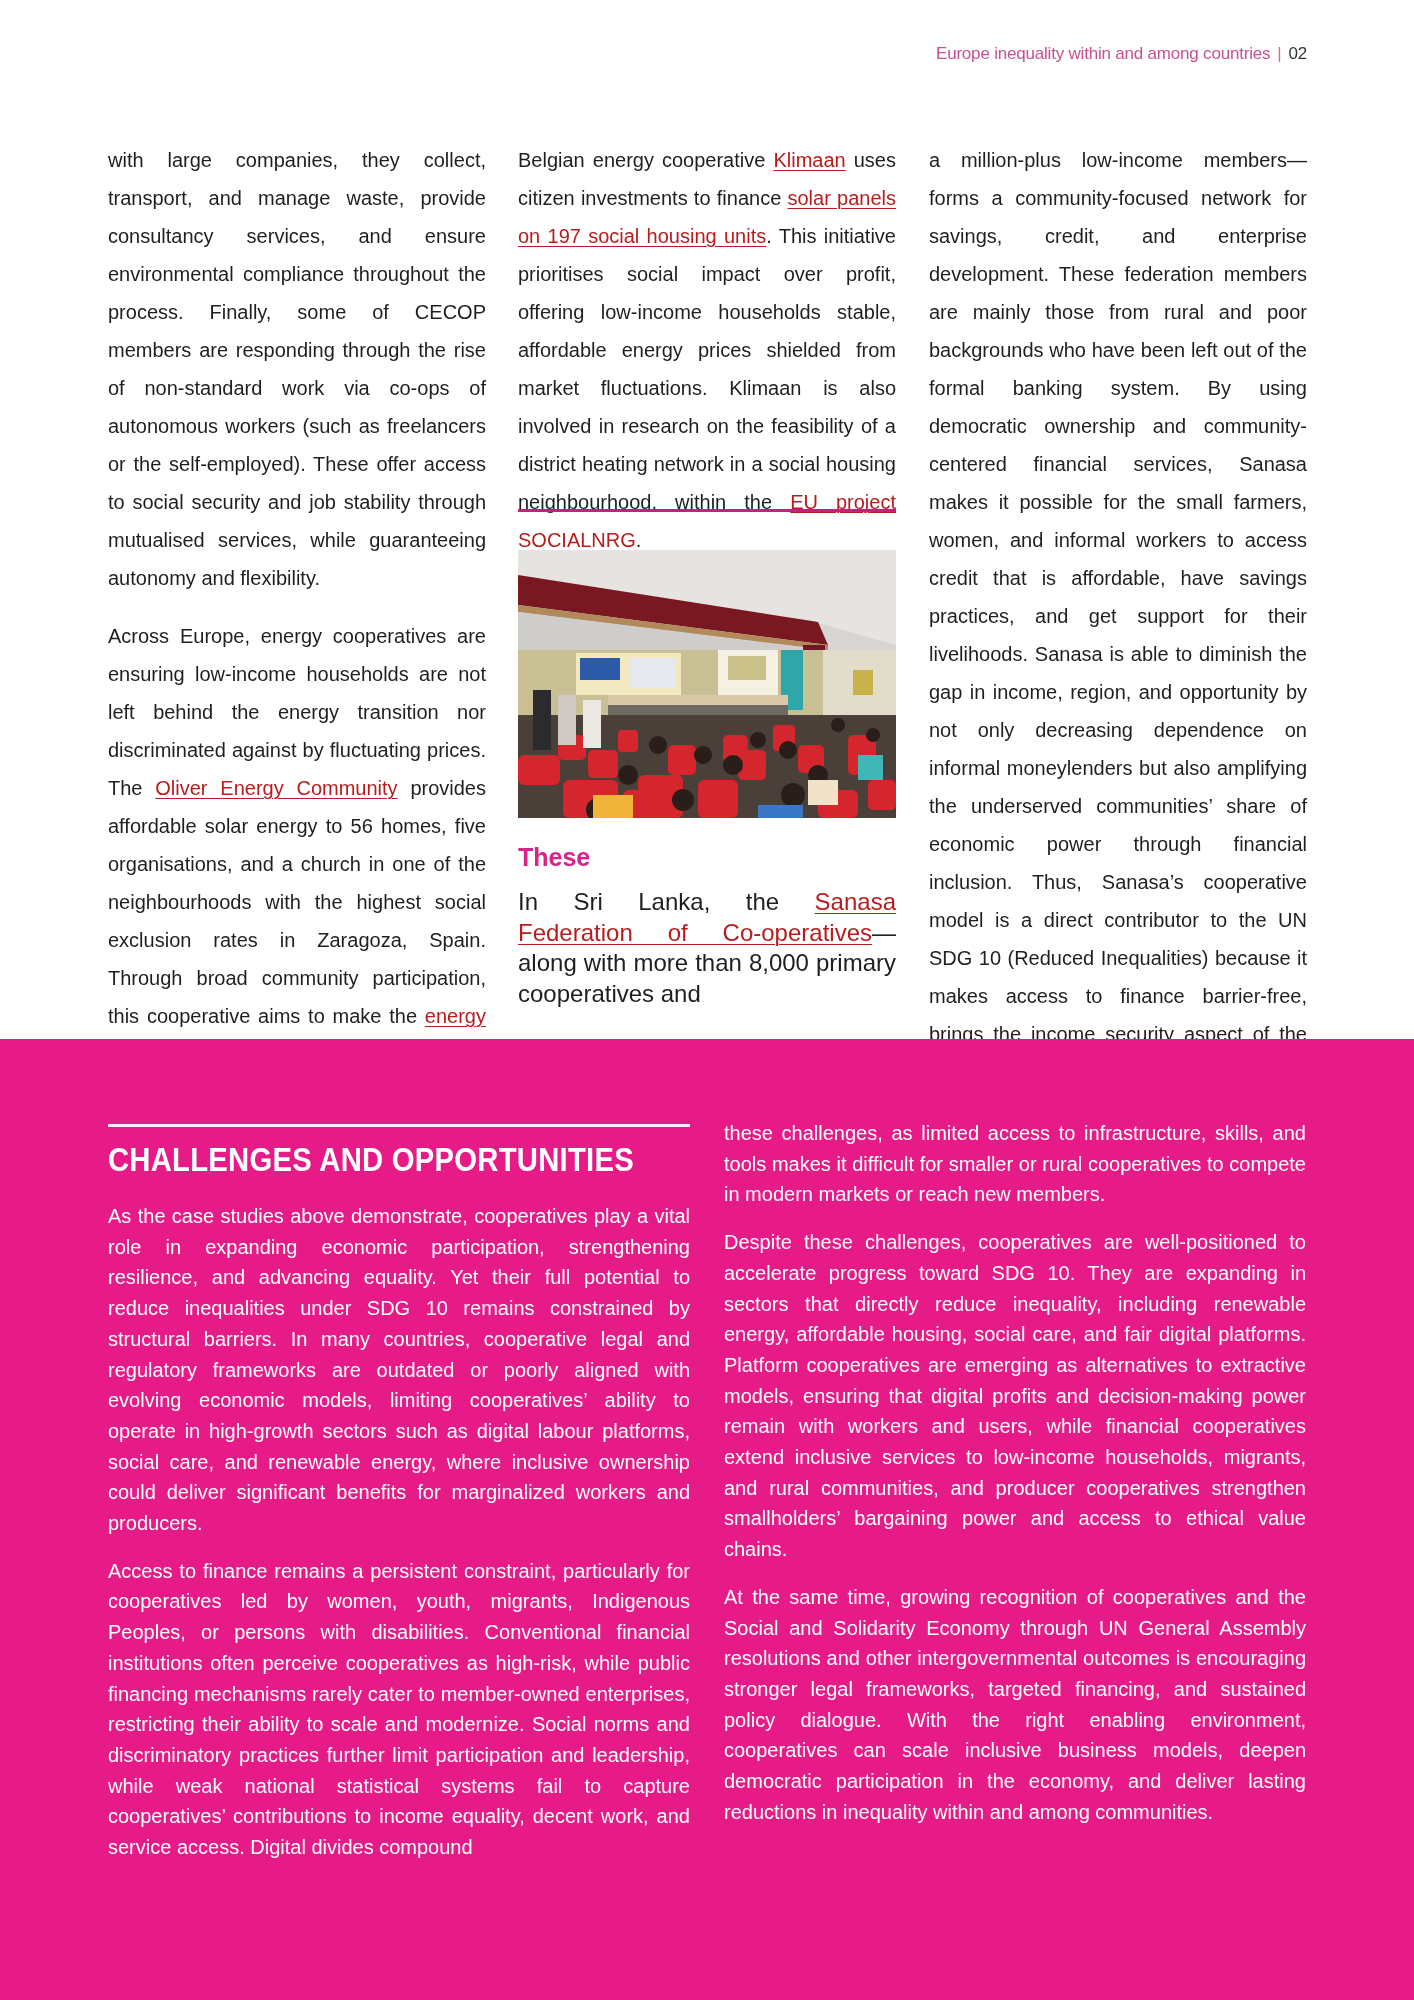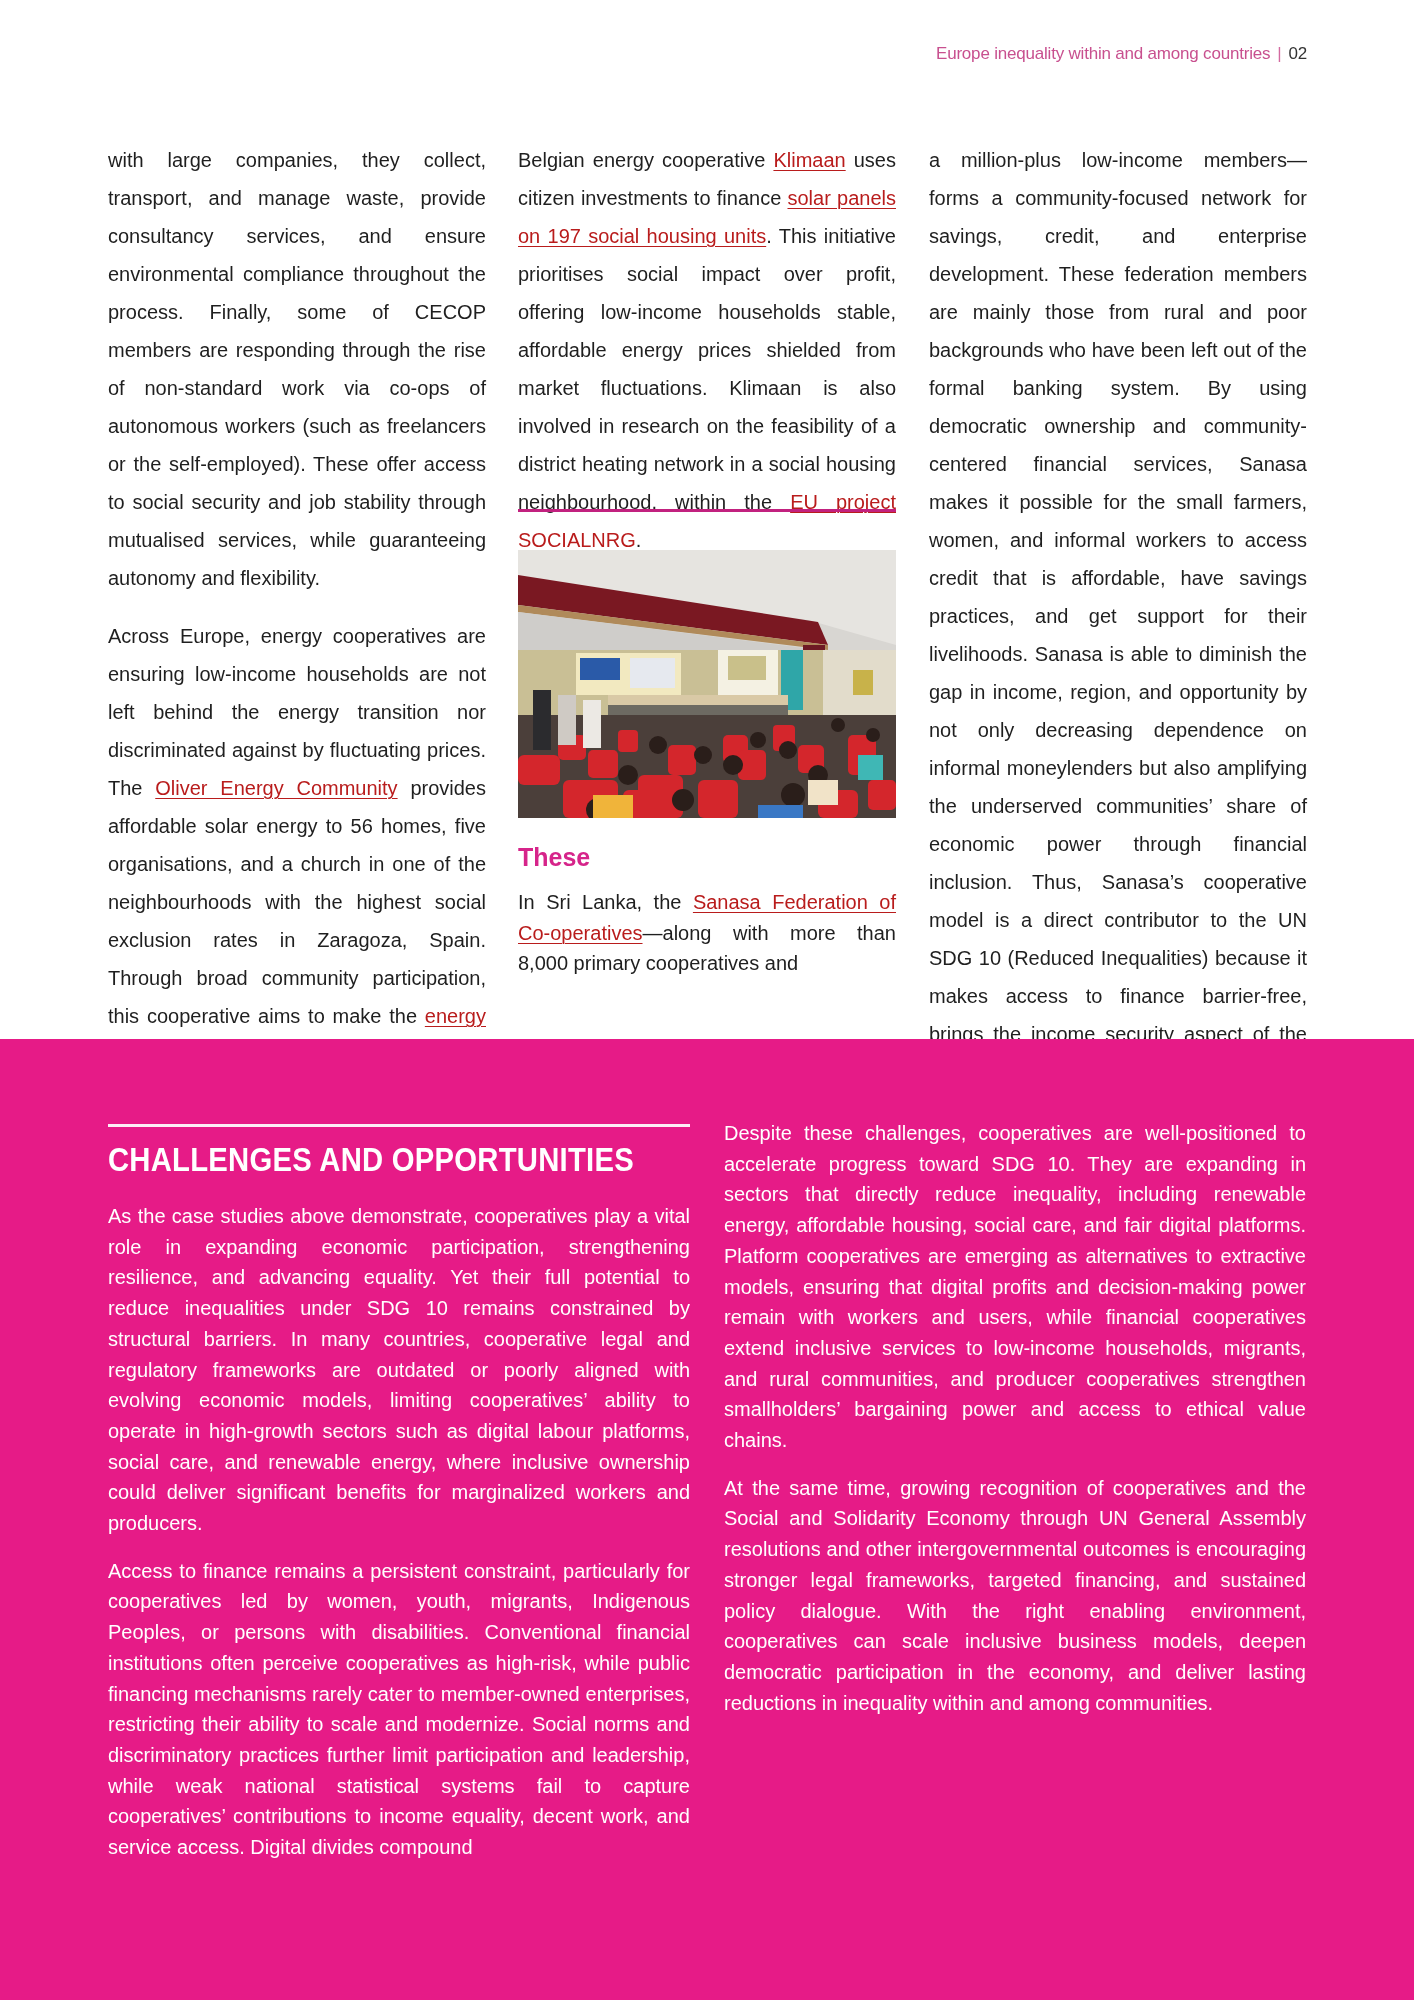--- a/index.html
+++ b/index.html
@@ -34,21 +34,21 @@
       background: #6a5a52;
     }
     .photo svg { display: block; width: 100%; height: 100%; }
 
     .asia-head {
       position: absolute; left: 518px; top: 843px;
       font-size: 25px; font-weight: bold; color: #d6248a;
     }
     .asia-body {
       position: absolute; left: 518px; top: 887px; width: 378px;
-      font-size: 20px; line-height: 30.5px; text-align: justify; color: #1f1f1f;
+      font-size: 24px; line-height: 30.5px; text-align: justify; color: #1f1f1f;
     }
 
     .pink-band {
       position: absolute; left: 0; top: 1039px; width: 1414px; height: 961px; background: #e61b87;
     }
     .white-rule {
       position: absolute; left: 108px; top: 1124px; width: 582px; height: 3px; background: #ffffff; opacity: 0.92;
     }
     .section-title {
       position: absolute; left: 108px; top: 1140px;
@@ -168,15 +168,16 @@
 <div class="pink-band"></div>
 <div class="white-rule"></div>
 <div class="section-title">CHALLENGES AND OPPORTUNITIES</div>
 
 <div class="pcol pcol-1">
   <p>As the case studies above demonstrate, cooperatives play a vital role in expanding economic participation, strengthening resilience, and advancing equality. Yet their full potential to reduce inequalities under SDG 10 remains constrained by structural barriers. In many countries, cooperative legal and regulatory frameworks are outdated or poorly aligned with evolving economic models, limiting cooperatives’ ability to operate in high-growth sectors such as digital labour platforms, social care, and renewable energy, where inclusive ownership could deliver significant benefits for marginalized workers and producers.</p>
   <p>Access to finance remains a persistent constraint, particularly for cooperatives led by women, youth, migrants, Indigenous Peoples, or persons with disabilities. Conventional financial institutions often perceive cooperatives as high-risk, while public financing mechanisms rarely cater to member-owned enterprises, restricting their ability to scale and modernize. Social norms and discriminatory practices further limit participation and leadership, while weak national statistical systems fail to capture cooperatives’ contributions to income equality, decent work, and service access. Digital divides compound</p>
 </div>
 
 <div class="pcol pcol-2">
+  <p>these challenges, as limited access to infrastructure, skills, and tools makes it difficult for smaller or rural cooperatives to compete in modern markets or reach new members.</p>
   <p>Despite these challenges, cooperatives are well-positioned to accelerate progress toward SDG 10. They are expanding in sectors that directly reduce inequality, including renewable energy, affordable housing, social care, and fair digital platforms. Platform cooperatives are emerging as alternatives to extractive models, ensuring that digital profits and decision-making power remain with workers and users, while financial cooperatives extend inclusive services to low-income households, migrants, and rural communities, and producer cooperatives strengthen smallholders’ bargaining power and access to ethical value chains.</p>
   <p>At the same time, growing recognition of cooperatives and the Social and Solidarity Economy through UN General Assembly resolutions and other intergovernmental outcomes is encouraging stronger legal frameworks, targeted financing, and sustained policy dialogue. With the right enabling environment, cooperatives can scale inclusive business models, deepen democratic participation in the economy, and deliver lasting reductions in inequality within and among communities.</p>
 </div>
 
 </body></html>

